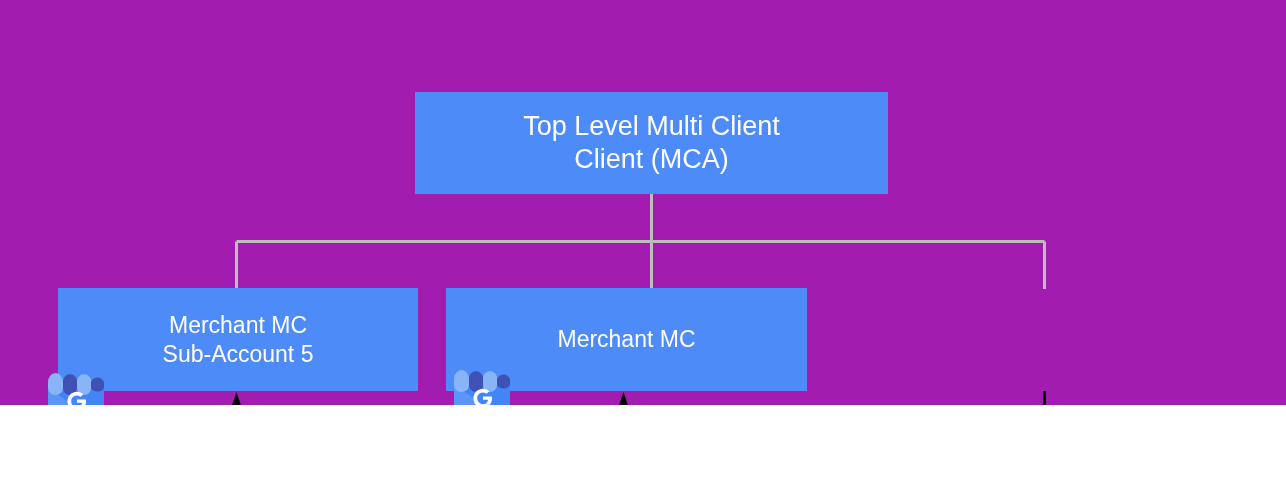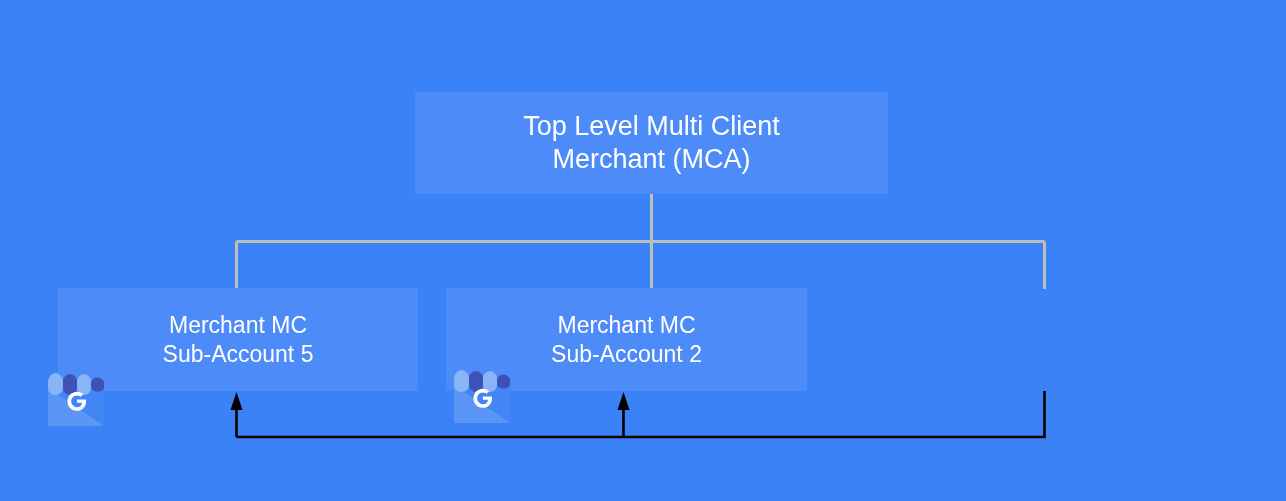--- a/index.html
+++ b/index.html
@@ -8,22 +8,22 @@
     padding: 0;
     background: #ffffff;
   }
   body {
     font-family: "Liberation Sans", sans-serif;
     -webkit-font-smoothing: antialiased;
   }
   #canvas {
     position: relative;
     width: 1286px;
-    height: 501px;
-    background: #3b82f6;
+    height: 405px;
+    background: #a21caf;
     overflow: hidden;
   }
 
   
   .wire-layer {
     position: absolute;
     left: 0;
     top: 0;
     width: 1286px;
     height: 501px;
@@ -106,35 +106,34 @@
     <path d="M236.5 241.5 L1044.5 241.5" stroke="#bdbdbd" stroke-width="3" fill="none"></path>
 
     <path d="M236.5 241.5 L236.5 289" stroke="#bdbdbd" stroke-width="3" fill="none"></path>
     <path d="M651.5 241.5 L651.5 289" stroke="#bdbdbd" stroke-width="3" fill="none"></path>
     <path d="M1044.5 241.5 L1044.5 289" stroke="#bdbdbd" stroke-width="3" fill="none"></path>
   </svg>
 
   <div class="node" id="node-mca">
     <span class="node-text">
       <span>Top Level Multi Client</span>
-      <span class="line2">Merchant (MCA)</span>
+      <span class="line2">Client (MCA)</span>
     </span>
   </div>
 
   <div class="node" id="node-sub1">
     <span class="node-text">
       <span>Merchant MC</span>
       <span class="line2">Sub-Account 5</span>
     </span>
   </div>
 
   <div class="node" id="node-sub2">
     <span class="node-text">
       <span>Merchant MC</span>
-      <span class="line2">Sub-Account 2</span>
     </span>
   </div>
 
 
   <svg class="gmb-icon" id="gmb-icon-1" viewBox="0 0 66 66">
 
     <rect x="5" y="24" width="56" height="38" rx="2" fill="#4285f4"></rect>
 
     <path d="M5 24 L61 62 L5 62 Z" fill="#5b96f6"></path>
 

